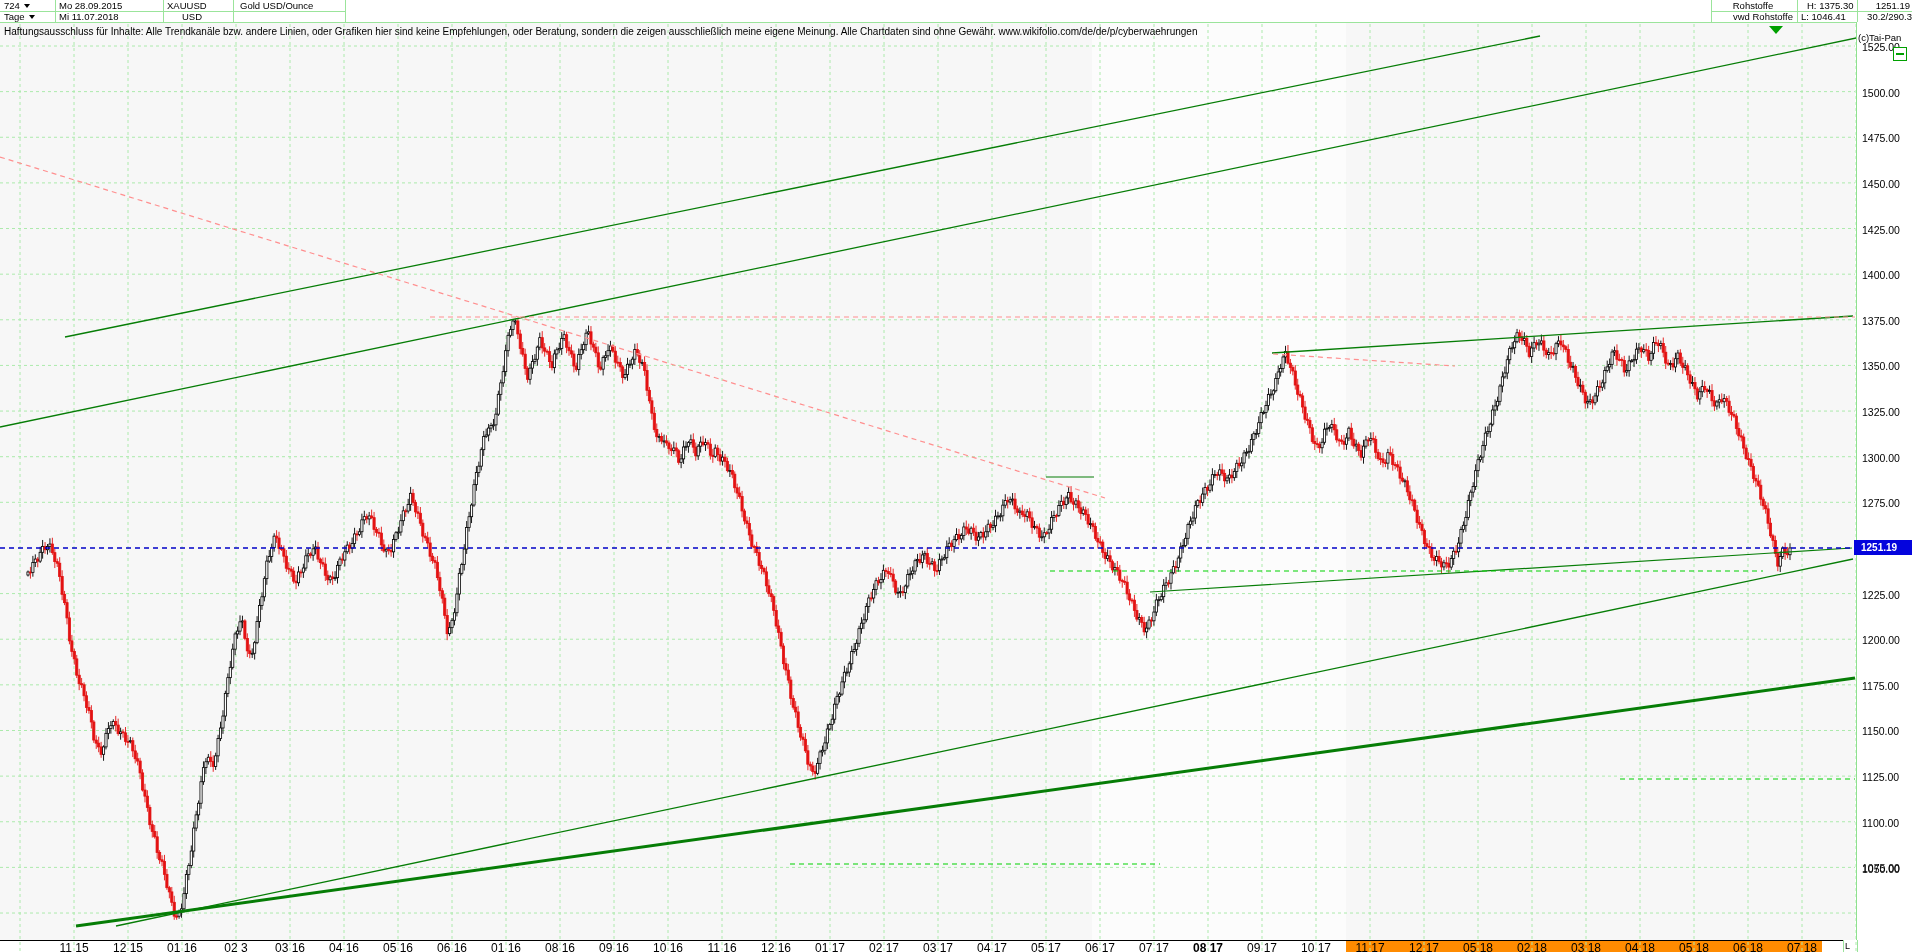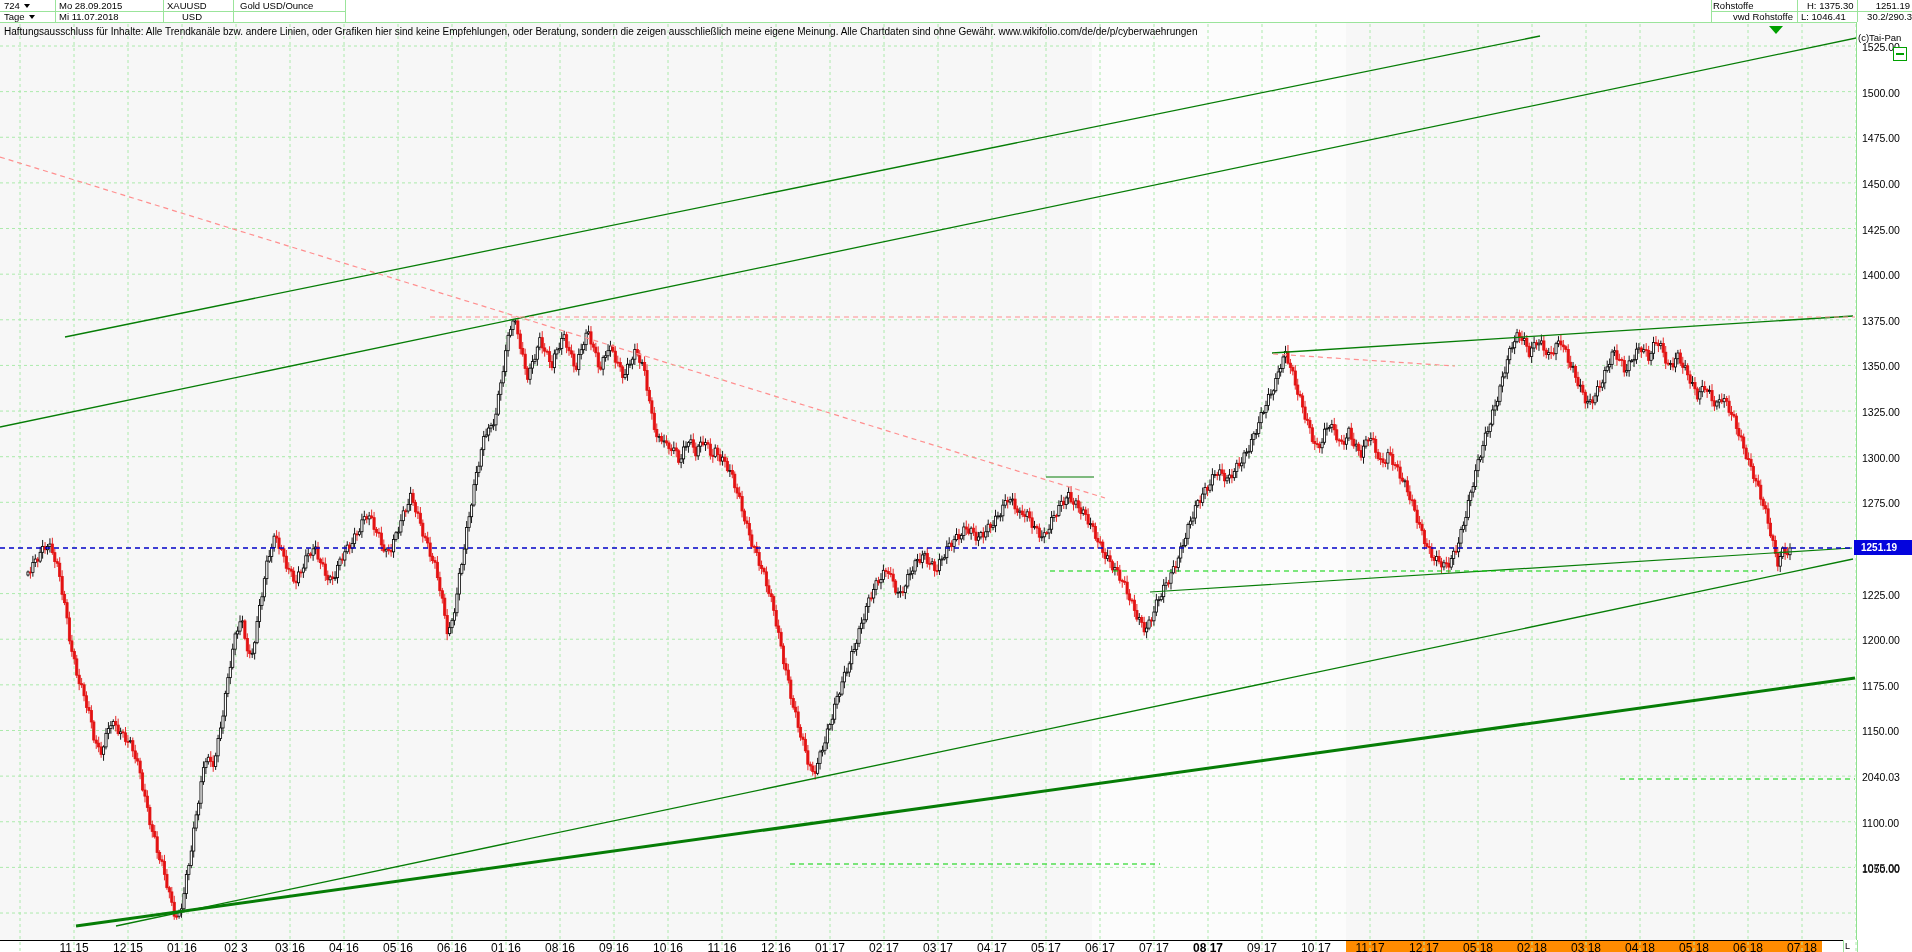--- a/index.html
+++ b/index.html
@@ -1554,21 +1554,21 @@
       <line x1="790" y1="864" x2="1160" y2="864" stroke="#00d200" stroke-width="1.2" stroke-dasharray="5,4"></line>
       <line x1="1046" y1="477" x2="1094" y2="477" stroke="#067d06" stroke-width="1.2" stroke-dasharray="none"></line>
       <rect x="0" y="940" width="1843" height="1" fill="#000"></rect>
       <polygon points="1769,26 1783,26 1776,34" fill="#00a000"></polygon>
     </svg>
 
   <div class="hdr-cell" style="left:4px;top:0px;"><span>724</span><span class="arrow-down"></span></div>
   <div class="hdr-cell" style="left:59px;top:0px;">Mo 28.09.2015</div>
   <div class="hdr-cell" style="left:167px;top:0px;">XAUUSD</div>
   <div class="hdr-cell" style="left:240px;top:0px;">Gold USD/Ounce</div>
-  <div class="hdr-cell" style="left:1713px;top:0px;width:80px;text-align:left;">Rohstoffe</div>
+  <div class="hdr-cell" style="left:1713px;top:0px;width:80px;text-align:center;">Rohstoffe</div>
   <div class="hdr-cell" style="left:1801px;top:0px;padding-left:6px;">H: 1375.30</div>
   <div class="hdr-cell" style="left:1860px;top:0px;width:50px;text-align:right;">1251.19</div>
 
   <div class="hdr-cell" style="left:4px;top:11px;"><span>Tage</span><span class="arrow-down"></span></div>
   <div class="hdr-cell" style="left:59px;top:11px;">Mi 11.07.2018</div>
   <div class="hdr-cell" style="left:182px;top:11px;">USD</div>
   <div class="hdr-cell" style="left:1713px;top:11px;width:80px;text-align:right;">vwd Rohstoffe</div>
   <div class="hdr-cell" style="left:1801px;top:11px;">L: 1046.41</div>
   <div class="hdr-cell" style="left:1860px;top:11px;width:52px;text-align:right;">30.2/290.3</div>
 
@@ -1594,21 +1594,21 @@
       <div class="price-label" style="top: 247.162px;">1400.00</div>
       <div class="price-label" style="top: 292.795px;">1375.00</div>
       <div class="price-label" style="top: 338.428px;">1350.00</div>
       <div class="price-label" style="top: 384.06px;">1325.00</div>
       <div class="price-label" style="top: 429.692px;">1300.00</div>
       <div class="price-label" style="top: 475.325px;">1275.00</div>
       <div class="price-label" style="top: 566.59px;">1225.00</div>
       <div class="price-label" style="top: 612.222px;">1200.00</div>
       <div class="price-label" style="top: 657.855px;">1175.00</div>
       <div class="price-label" style="top: 703.487px;">1150.00</div>
-      <div class="price-label" style="top: 749.12px;">2040.03</div>
+      <div class="price-label" style="top: 749.12px;">1125.00</div>
       <div class="price-label" style="top: 794.752px;">1100.00</div>
       <div class="price-label" style="top: 840.385px;">1075.00</div>
       <div class="price-label" style="top: 841px;">1050.00</div>
     </div>
   <div id="copyright">(c)Tai-Pan</div>
   <div id="tool-box">
       <div class="dash"></div>
     </div>
   <div id="price-badge">1251.19</div>
 

